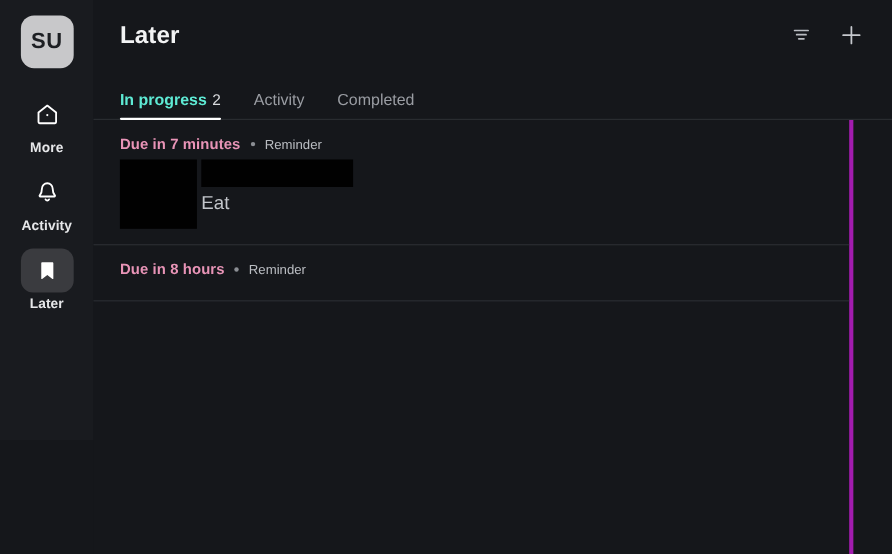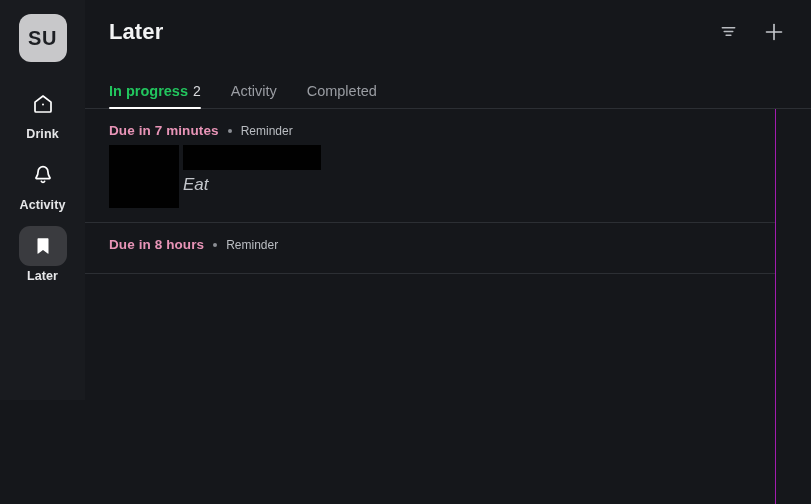--- a/index.html
+++ b/index.html
@@ -167,21 +167,21 @@
     cursor: pointer;
     white-space: nowrap;
     display: flex;
     align-items: baseline;
     gap: 5px;
   }
 
   .tab .tab-label { font-weight: 400; }
 
   .tab.active .tab-label {
-    color: #22c55e;
+    color: #5eead4;
     font-weight: 700;
   }
 
   .tab .tab-count {
     color: #d8dadd;
     font-size: 14px;
     font-weight: 400;
   }
 
   .tab.active::after {
@@ -198,21 +198,21 @@
   
   .list-area {
     flex: 1;
     display: flex;
     min-height: 0;
   }
 
   .list-col {
     width: 691px;
     flex: 0 0 691px;
-    border-right: 1px solid #a21caf;
+    border-right: 4px solid #a21caf;
     display: flex;
     flex-direction: column;
     min-height: 0;
   }
 
   .right-pane {
     flex: 1;
     background: #15171b;
   }
 
@@ -246,21 +246,20 @@
 
   .kind-text {
     font-size: 12px;
     color: #babdc2;
   }
 
   .reminder-body {
     display: flex;
     align-items: flex-start;
     gap: 0;
-    font-style: italic;
   }
 
   .redact-avatar {
     background: #010101;
     flex: 0 0 auto;
   }
 
   .reminder-lines {
     display: flex;
     flex-direction: column;
@@ -291,21 +290,21 @@
 
     <div class="nav-list">
 
       <div class="nav-item">
         <div class="nav-icon-wrap">
           <svg width="24" height="24" viewBox="0 0 24 24" fill="none" stroke="#ffffff" stroke-width="1.7" stroke-linejoin="round" stroke-linecap="round">
             <path d="M4 10.2 12 4l8 6.2V19a1 1 0 0 1-1 1H5a1 1 0 0 1-1-1z"></path>
             <circle cx="12" cy="12.6" r="1" fill="#ffffff" stroke="none"></circle>
           </svg>
         </div>
-        <div class="nav-label">Drink</div>
+        <div class="nav-label">More</div>
       </div>
 
 
       <div class="nav-item">
         <div class="nav-icon-wrap">
           <svg width="24" height="24" viewBox="0 0 24 24" fill="none" stroke="#ffffff" stroke-width="1.7" stroke-linejoin="round" stroke-linecap="round">
             <path d="M12 3.6a4.9 4.9 0 0 0-4.9 4.9c0 3.9-1.4 5.3-2 6.1-.3.4 0 1 .5 1h12.8c.5 0 .8-.6.5-1-.6-.8-2-2.2-2-6.1A4.9 4.9 0 0 0 12 3.6z"></path>
             <path d="M10.4 18.3a1.8 1.8 0 0 0 3.2 0"></path>
           </svg>
         </div>

